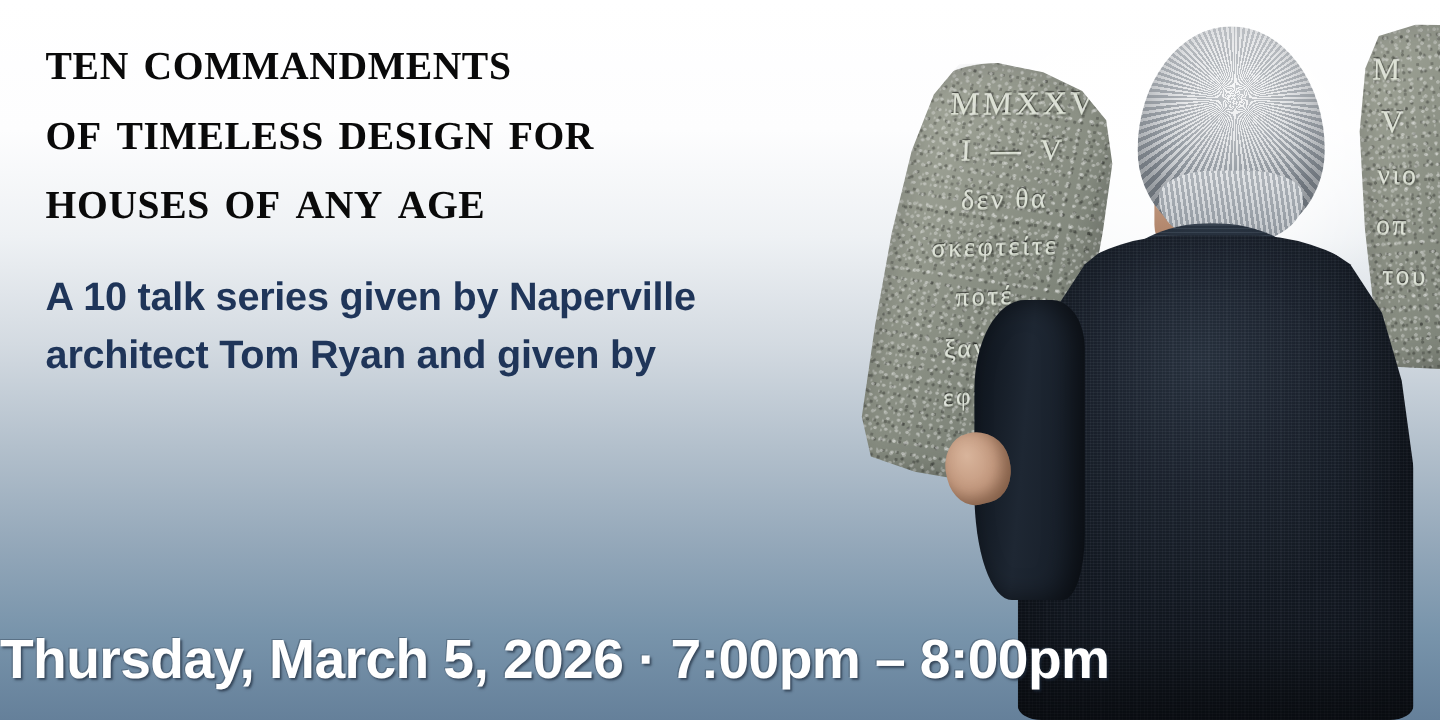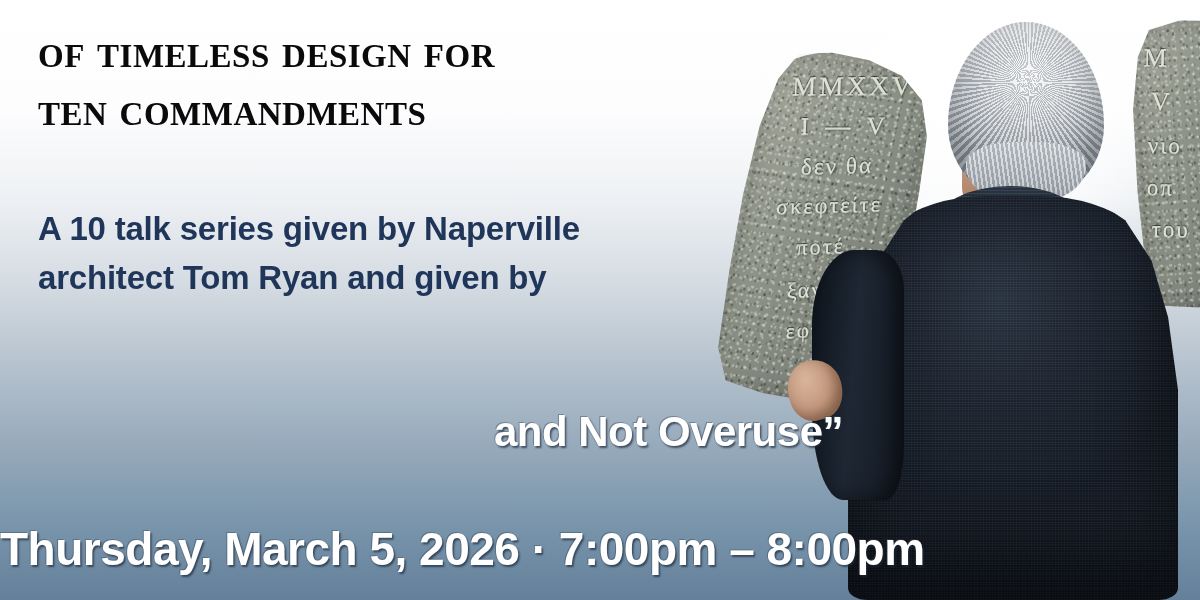--- a/index.html
+++ b/index.html
@@ -222,21 +222,21 @@
     letter-spacing: 0.5px;
     color: #0a0a0a;
     font-variant: small-caps;
     text-transform: lowercase;
   }
   #headline .ln { display: block; white-space: nowrap; }
   #headline .ln::first-letter { font-size: 1em; }
 
   #subtitle {
     position: absolute;
-    left: 38px; top: 204px;
+    left: 38px; top: 222px;
     width: 680px;
     font-family: "Liberation Sans", sans-serif;
     font-weight: bold;
     font-size: 33px;
     line-height: 49px;
     color: #1f3559;
     letter-spacing: -0.2px;
   }
   #subtitle .ln { display: block; white-space: nowrap; }
 
@@ -307,29 +307,29 @@
     <div id="hair-nape"></div>
     <div id="sweater-collar"></div>
     <div id="sweater"></div>
     <div id="arm-left"></div>
     <div id="hand"></div>
   </div>
 
   <div class="text-layer">
 
     <div id="headline">
+      <span class="ln">Ten Commandments</span>
       <span class="ln">of Timeless Design for</span>
-      <span class="ln">Ten Commandments</span>
+      <span class="ln">Houses of any Age</span>
     </div>
 
     <div id="subtitle">
       <span class="ln">A 10 talk series given by Naperville</span>
       <span class="ln">architect Tom Ryan and given by</span>
     </div>
 
     <div id="talk-title">
-      <span class="ln l2">and Not Overuse”</span>
     </div>
 
     <div id="datetime">Thursday,  March 5, 2026 · 7:00pm – 8:00pm</div>
 
   </div>
 </div>
 
 </body></html>

